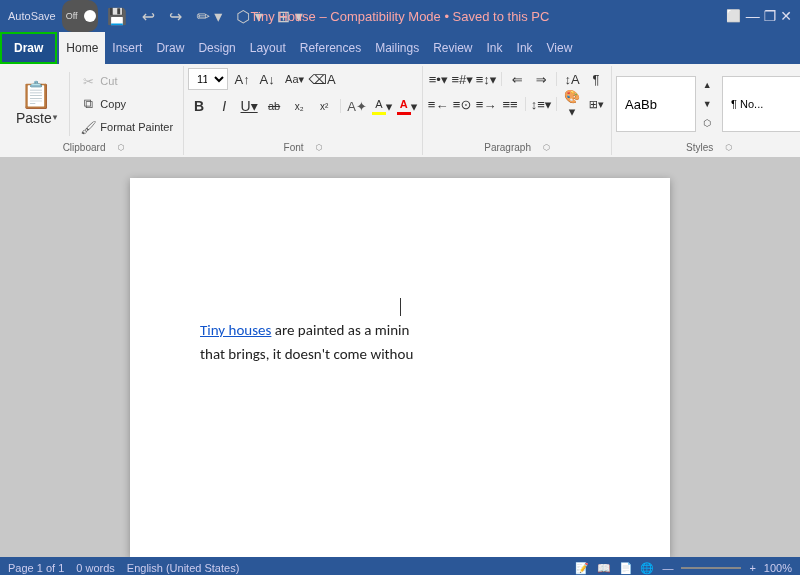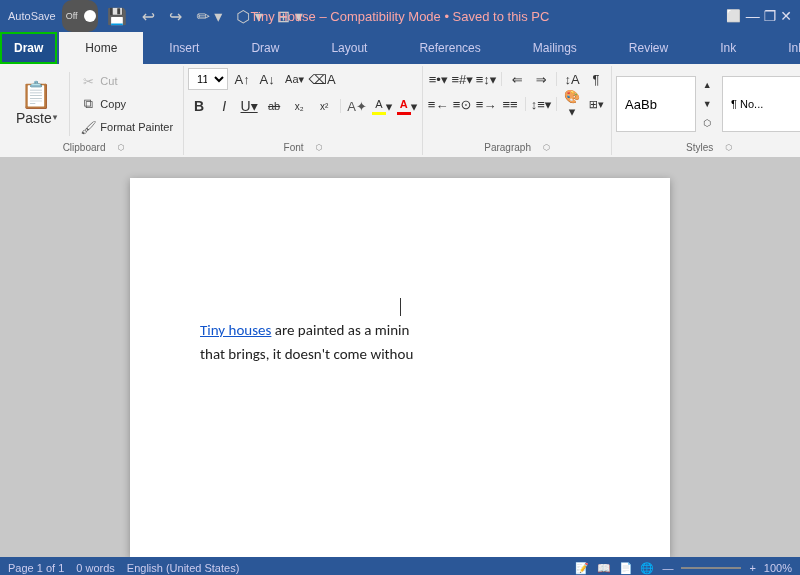--- a/index.html
+++ b/index.html
@@ -71,21 +71,21 @@
 
     
     .tab-bar {
       display: flex;
       align-items: flex-end;
       background: #2b5797;
       padding-left: 0;
       height: 32px;
     }
     .tab-item {
-      padding: 6px 26px;
+      padding: 6px 7px;
       font-size: 12px;
       color: #cce;
       cursor: pointer;
       height: 100%;
       display: flex;
       align-items: center;
     }
     .tab-item.active {
       background: #f3f3f3;
       color: #333;
@@ -373,20 +373,21 @@
   </div>
 </div>
 
 <div class="ribbon">
 
   <div class="tab-bar">
     <div class="tab-item tab-file">Draw</div>
     <div class="tab-item active">Home</div>
     <div class="tab-item">Insert</div>
     <div class="tab-item">Draw</div>
+    <div class="tab-item">Design</div>
     <div class="tab-item">Layout</div>
     <div class="tab-item">References</div>
     <div class="tab-item">Mailings</div>
     <div class="tab-item">Review</div>
     <div class="tab-item">Ink</div>
     <div class="tab-item">Ink</div>
     <div class="tab-item">View</div>
   </div>
 
   <div class="ribbon-content">

